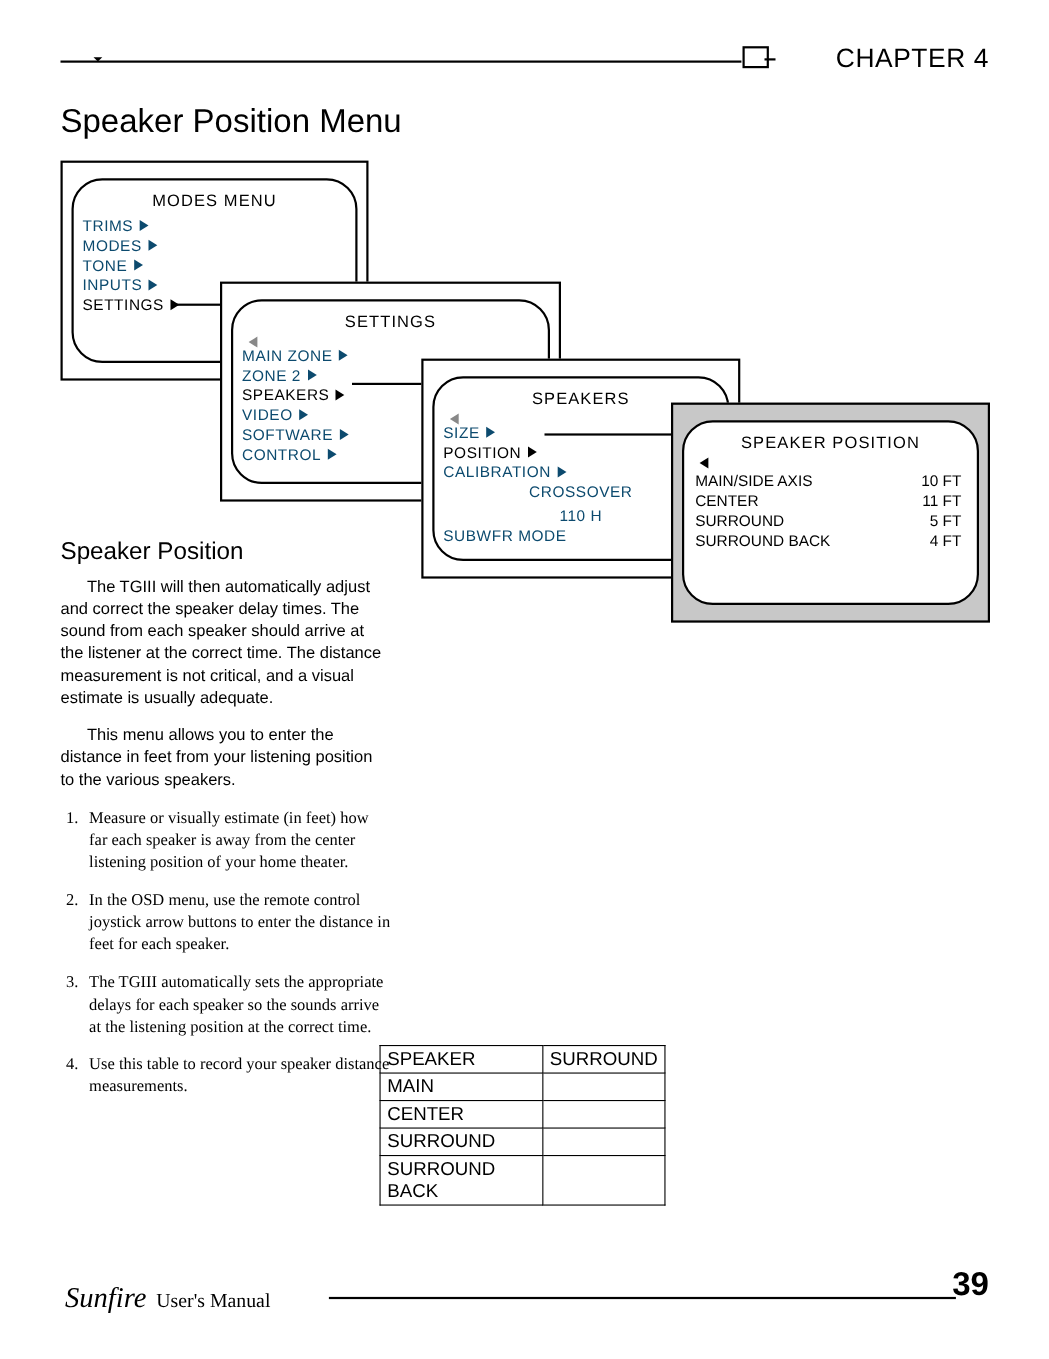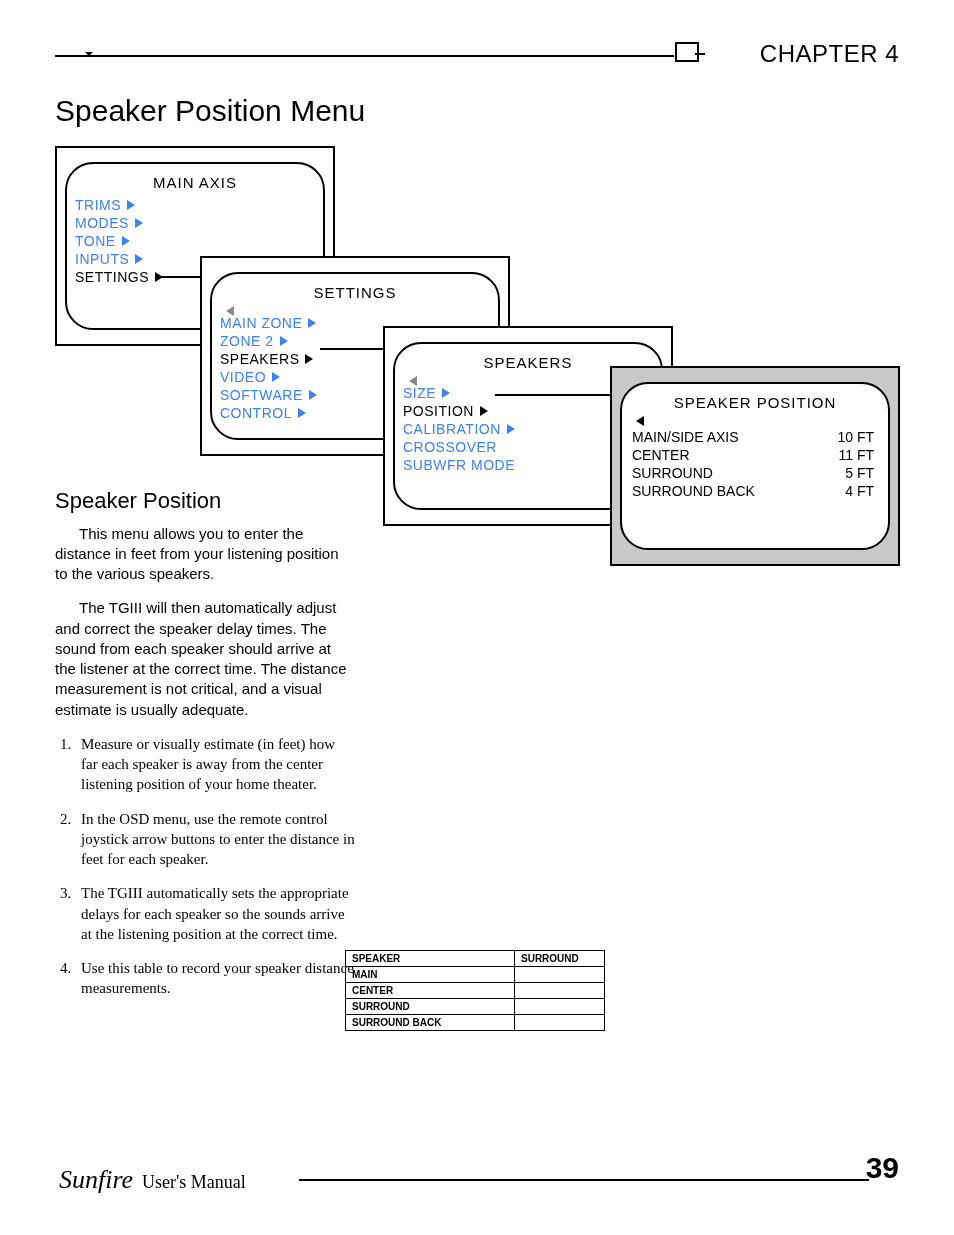--- a/index.html
+++ b/index.html
@@ -28,21 +28,21 @@
   
   .diagram { position:relative; height:415px; width:100%; }
   .menu-box {
     position:absolute; border:2px solid #000; background:#fff;
   }
   .tv {
     position:absolute; left:8px; right:8px; top:14px; bottom:14px;
     border:2px solid #000; border-radius:28px; background:#fff; padding:6px 8px;
   }
   .menu-title { text-align:center; font-size:15px; font-weight:normal; margin:4px 0 6px 0; letter-spacing:1px; }
-  .menu-item { font-size:14px; color:#3b82f6; margin:2px 0; letter-spacing:0.5px; display:flex; align-items:center; gap:6px;}
+  .menu-item { font-size:14px; color:#0c4a6e; margin:2px 0; letter-spacing:0.5px; display:flex; align-items:center; gap:6px;}
   .menu-item.active { color:#000; }
   .arrow-r { display:inline-block; width:0; height:0; border-top:5px solid transparent; border-bottom:5px solid transparent; border-left:8px solid currentColor; }
   .arrow-l { display:inline-block; width:0; height:0; border-top:5px solid transparent; border-bottom:5px solid transparent; border-right:8px solid currentColor; }
 
   #box-main { left:0; top:0; width:280px; height:200px; }
   #box-settings { left:145px; top:110px; width:310px; height:200px; }
   #box-speakers { left:328px; top:180px; width:290px; height:200px; }
   #box-position { left:555px; top:220px; width:290px; height:200px; background:#c8c8c8; }
   #box-position .tv { background:#fff; }
 
@@ -56,21 +56,21 @@
   .body2col { display:flex; gap:20px; margin-top:-75px;}
   .col { width:300px; font-size:15px; line-height:1.35; }
   h2 { font-size:22px; font-weight:normal; margin:0 0 8px 0; }
   .col p { margin:0 0 14px 0; }
   .col p.first { text-indent:24px; }
   ol { margin:0; padding-left:20px;font-family:Liberation Serif, serif; }
   ol li { margin-bottom:14px; font-size:15px; line-height:1.35; padding-left:6px;}
 
   
   .dist-table { position:absolute; left:345px; top:950px; border-collapse:collapse; width:260px;}
-  .dist-table td { border:1.5px solid #000; padding:2px 6px; font-size:10px;font-weight:bold;}
+  .dist-table td { border:1.5px solid #000; padding:2px 6px; font-size:17px;}
   .dist-table td:last-child { width:90px; }
 
   
   .footer { position:absolute; left:59px; right:55px; bottom:40px; }
   .brand { font-family: "Times New Roman", serif; font-style:italic; font-size:26px; }
   .manual { font-family: "Times New Roman", serif; font-size:18px; font-style:normal;}
   .foot-line { position:absolute; left:240px; right:30px; top:14px; height:2px; background:#000; border-right:4px solid transparent;}
   .pagenum { position:absolute; right:0; top:-14px; font-size:30px; font-weight:bold; }
 </style>
 </head>
@@ -84,21 +84,21 @@
     <div class="hdr-tick"></div>
     <div class="hdr-chapter">CHAPTER 4</div>
   </div>
 
   <h1>Speaker Position Menu</h1>
 
   <div class="diagram">
 
     <div id="box-main" class="menu-box">
       <div class="tv">
-        <div class="menu-title">MAIN AXIS</div>
+        <div class="menu-title">MODES MENU</div>
         <div class="menu-item">
             <span>TRIMS</span>
             <span class="arrow-r"></span>
           </div>
         <div class="menu-item">
             <span>MODES</span>
             <span class="arrow-r"></span>
           </div>
         <div class="menu-item">
             <span>TONE</span>
@@ -159,21 +159,21 @@
             <span class="arrow-r"></span>
           </div>
         <div class="menu-item active">
             <span>POSITION</span>
             <span class="arrow-r"></span>
           </div>
         <div class="menu-item">
             <span>CALIBRATION</span>
             <span class="arrow-r"></span>
           </div>
-        <div class="menu-item" style="justify-content:space-between; width:100%;">
+        <div class="menu-item" style="justify-content:space-between; width:100%;flex-direction:column;">
           <span>CROSSOVER</span>
             <span>110  H</span>
         </div>
         <div class="menu-item">
             <span>SUBWFR MODE</span>
           </div>
       </div>
     </div>
     <div class="connector" style="left:440px; top:248px; width:140px;"></div>
 
@@ -199,22 +199,22 @@
             <span>4 FT</span>
           </div>
       </div>
     </div>
 
   </div>
 
   <div class="body2col">
     <div class="col">
       <h2>Speaker Position</h2>
+      <p class="first">The TGIII will then automatically adjust and correct the speaker delay times. The sound from each speaker should arrive at the listener at the correct time. The distance measurement is not critical, and a visual estimate is usually adequate.</p>
       <p class="first">This menu allows you to enter the distance in feet from your listening position to the various speakers.</p>
-      <p class="first">The TGIII will then automatically adjust and correct the speaker delay times. The sound from each speaker should arrive at the listener at the correct time. The distance measurement is not critical, and a visual estimate is usually adequate.</p>
       <ol>
         <li>Measure or visually estimate (in feet) how far each speaker is away from the center listening position of your home theater.</li>
         <li>In the OSD menu, use the remote control joystick arrow buttons to enter the distance in feet for each speaker.</li>
         <li>The TGIII automatically sets the appropriate delays for each speaker so the sounds arrive at the listening position at the correct time.</li>
         <li>Use this table to record your speaker distance measurements.</li>
       </ol>
     </div>
   </div>
 
   <table class="dist-table">

